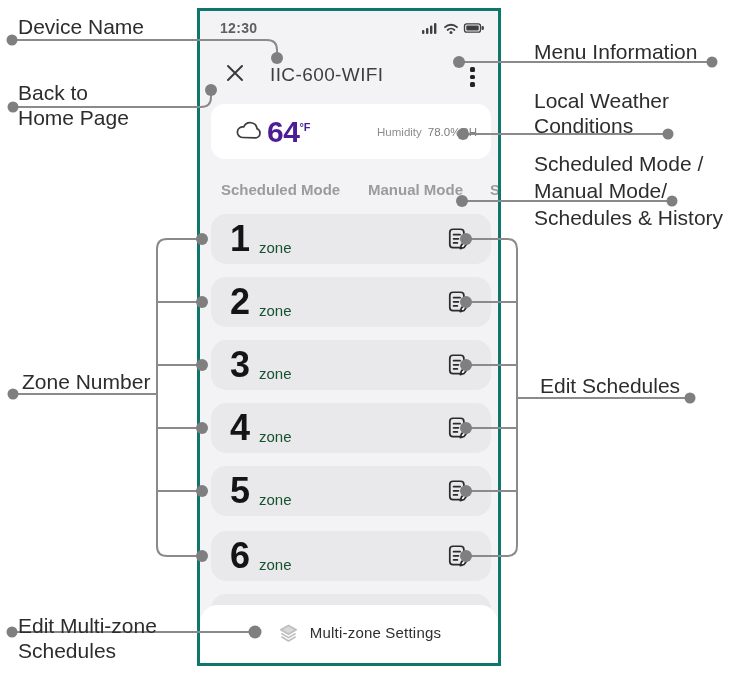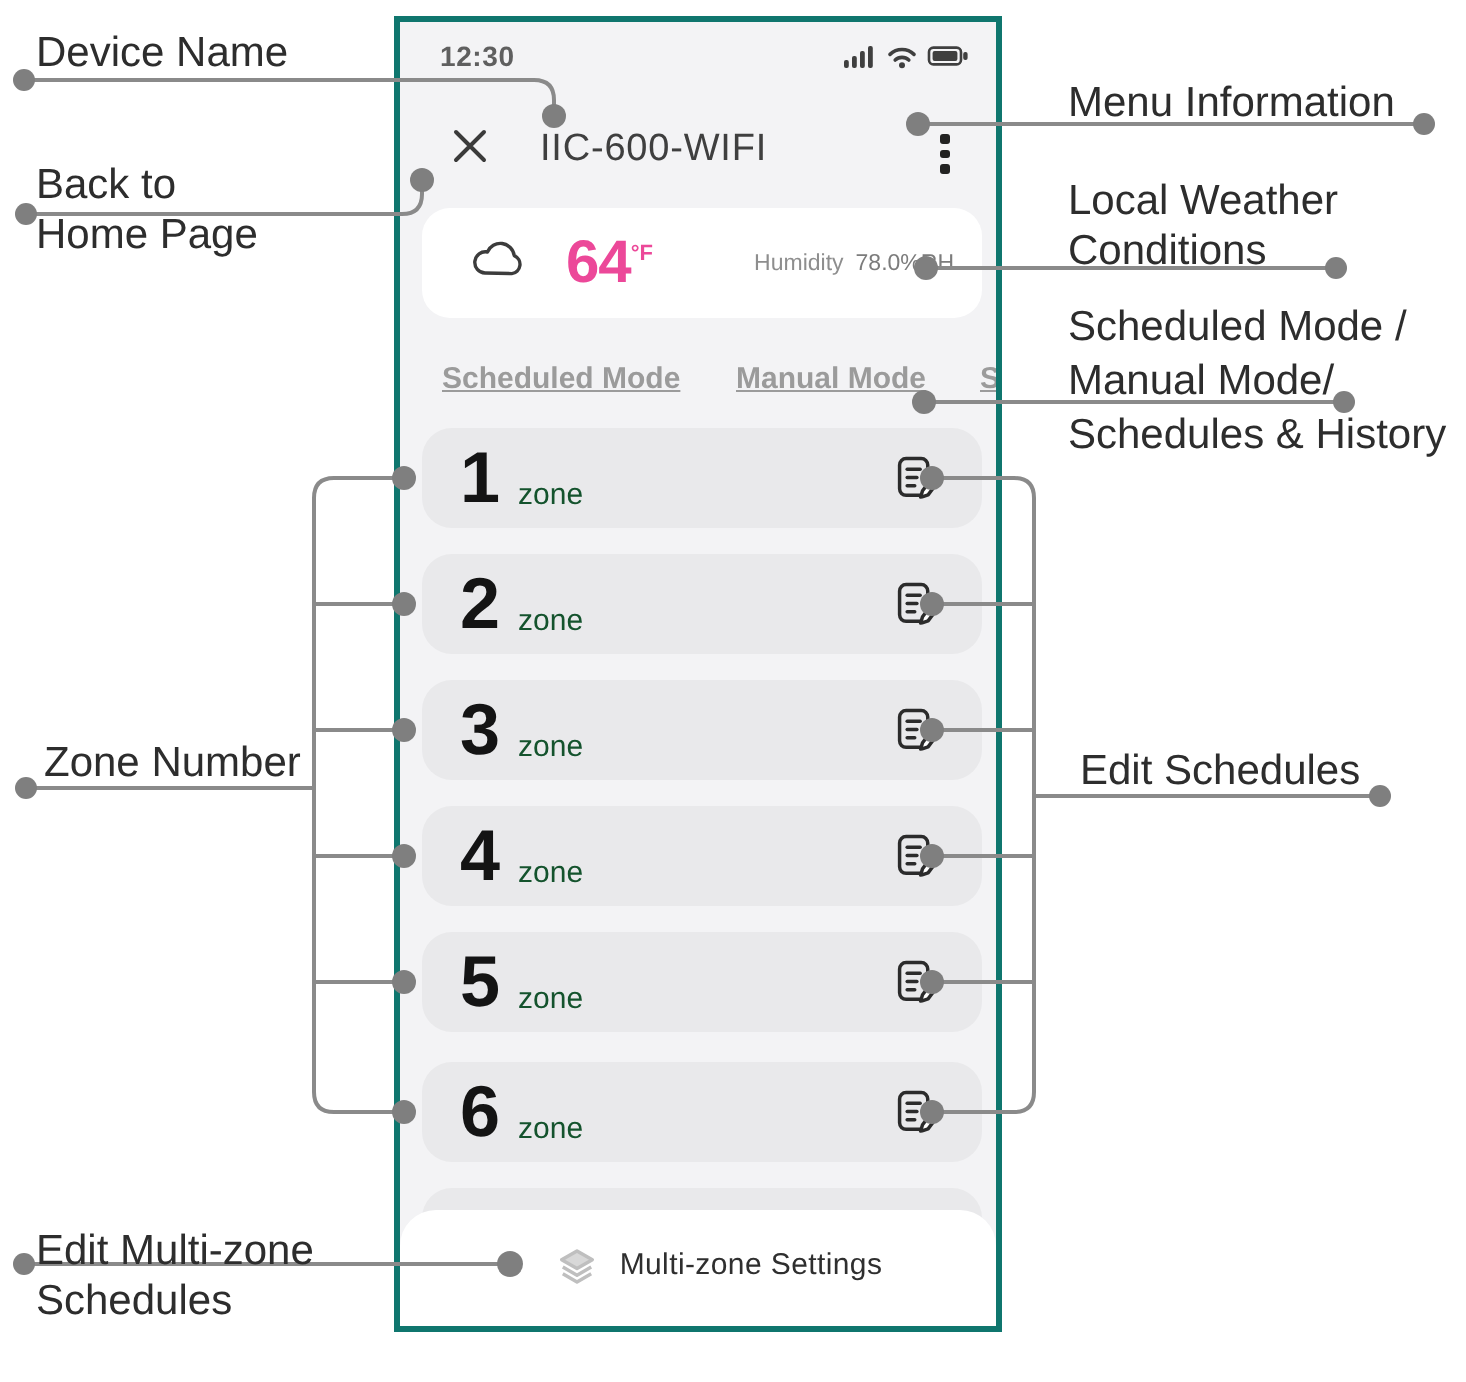--- a/index.html
+++ b/index.html
@@ -22,27 +22,27 @@
   .status-time{position:absolute;left:20px;top:9px;font-size:14px;font-weight:700;color:#5f5f5f;letter-spacing:.3px;}
   .status-icons{position:absolute;right:12px;top:10px;}
 
   .close-btn{position:absolute;left:25px;top:52px;width:20px;height:20px;cursor:pointer;}
   .app-title{position:absolute;left:70px;top:53px;font-size:19px;color:#3f3f3f;letter-spacing:.4px;}
   .kebab{position:absolute;left:270px;top:56px;width:6px;cursor:pointer;}
   .kebab i{display:block;width:4.5px;height:4.5px;border-radius:1.5px;background:#222;margin:0 0 3px 0;}
 
   .weather-card{position:absolute;left:11px;top:93px;width:280px;height:55px;background:#ffffff;
                 border-radius:14px;display:flex;align-items:center;padding:0 14px 0 22px;}
-  .temp{font-size:30px;font-weight:800;color:#ec4899;margin-left:16px;letter-spacing:-.5px;}
+  .temp{font-size:30px;font-weight:800;color:#4c1d95;letter-spacing:-.5px;}
   .temp sup{font-size:11px;font-weight:800;letter-spacing:0;}
   .humidity{margin-left:auto;font-size:11.5px;color:#8e8e8e;}
   .humidity .hv{margin-left:6px;color:#7c7c7c;}
 
   .tabs{position:absolute;left:0;top:170px;width:304px;height:20px;}
-  .tab{position:absolute;top:0;font-size:15px;font-weight:700;color:#9b9b9b;white-space:nowrap;cursor:pointer;text-decoration:underline;}
+  .tab{position:absolute;top:0;font-size:15px;font-weight:700;color:#9b9b9b;white-space:nowrap;cursor:pointer;}
   .tab.t0{left:21px;} .tab.t1{left:168px;} .tab.t2{left:290px;}
 
   .zone-row{position:absolute;left:11px;width:280px;height:50px;background:#e9e9eb;border-radius:15px;
             display:flex;align-items:center;padding-left:19px;}
   .zone-num{font-size:36px;font-weight:800;color:#141414;line-height:50px;}
   .zone-label{font-size:15px;color:#14532d;margin:16px 0 0 9px;}
   .edit-btn{position:absolute;right:19px;top:12px;width:26px;height:26px;cursor:pointer;}
 
   .footer-bar{position:absolute;left:0;bottom:0;width:100%;height:58px;background:#ffffff;
               border-radius:18px 18px 0 0;display:flex;align-items:flex-start;justify-content:center;

